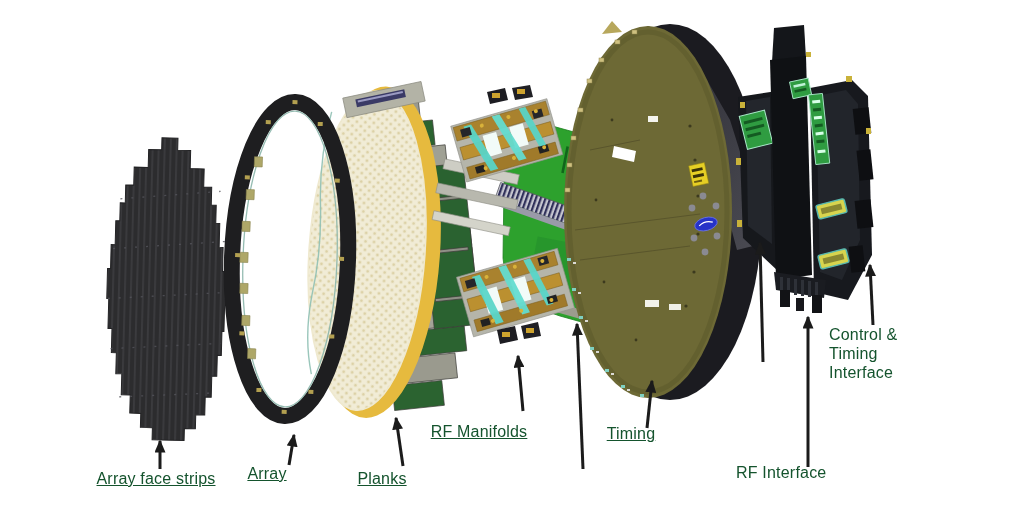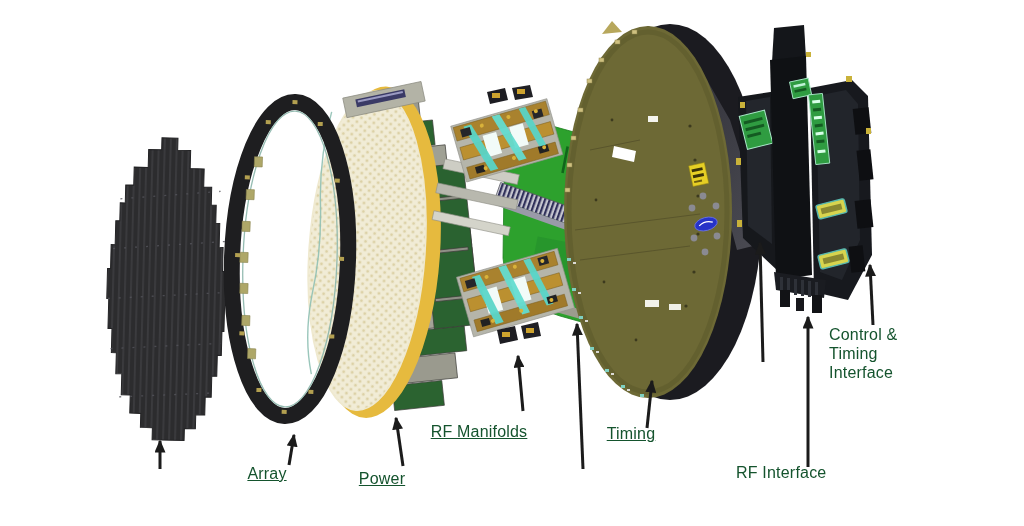--- a/index.html
+++ b/index.html
@@ -382,22 +382,23 @@
     <line x1="403" y1="466" x2="396" y2="418" marker-end="url(#ah)"></line>
     <line x1="523" y1="411" x2="518" y2="356" marker-end="url(#ah)"></line>
     <line x1="583" y1="469" x2="577" y2="324" marker-end="url(#ah)"></line>
     <line x1="647" y1="428" x2="652" y2="381" marker-end="url(#ah)"></line>
     <line x1="763" y1="362" x2="760" y2="243" marker-end="url(#ah)"></line>
     <line x1="808" y1="467" x2="808" y2="317" marker-end="url(#ah)"></line>
     <line x1="873" y1="325" x2="870" y2="265" marker-end="url(#ah)"></line>
   </g>
 </svg>
 
+<div id="lbl-array" class="lbl center">Array face strips</div>
 <div id="lbl-cowl" class="lbl center">Array</div>
-<div id="lbl-planks" class="lbl center">Power</div>
+<div id="lbl-planks" class="lbl center">Planks</div>
 <div id="lbl-manifolds" class="lbl center">RF Manifolds</div>
 <div id="lbl-frame" class="lbl center">Timing</div>
 <div id="lbl-rfinterface" class="lbl">RF Interface</div>
 <div id="lbl-control" class="lbl">Control &amp;
 Timing
 Interface</div>
 
 </div>
 
 </body></html>

